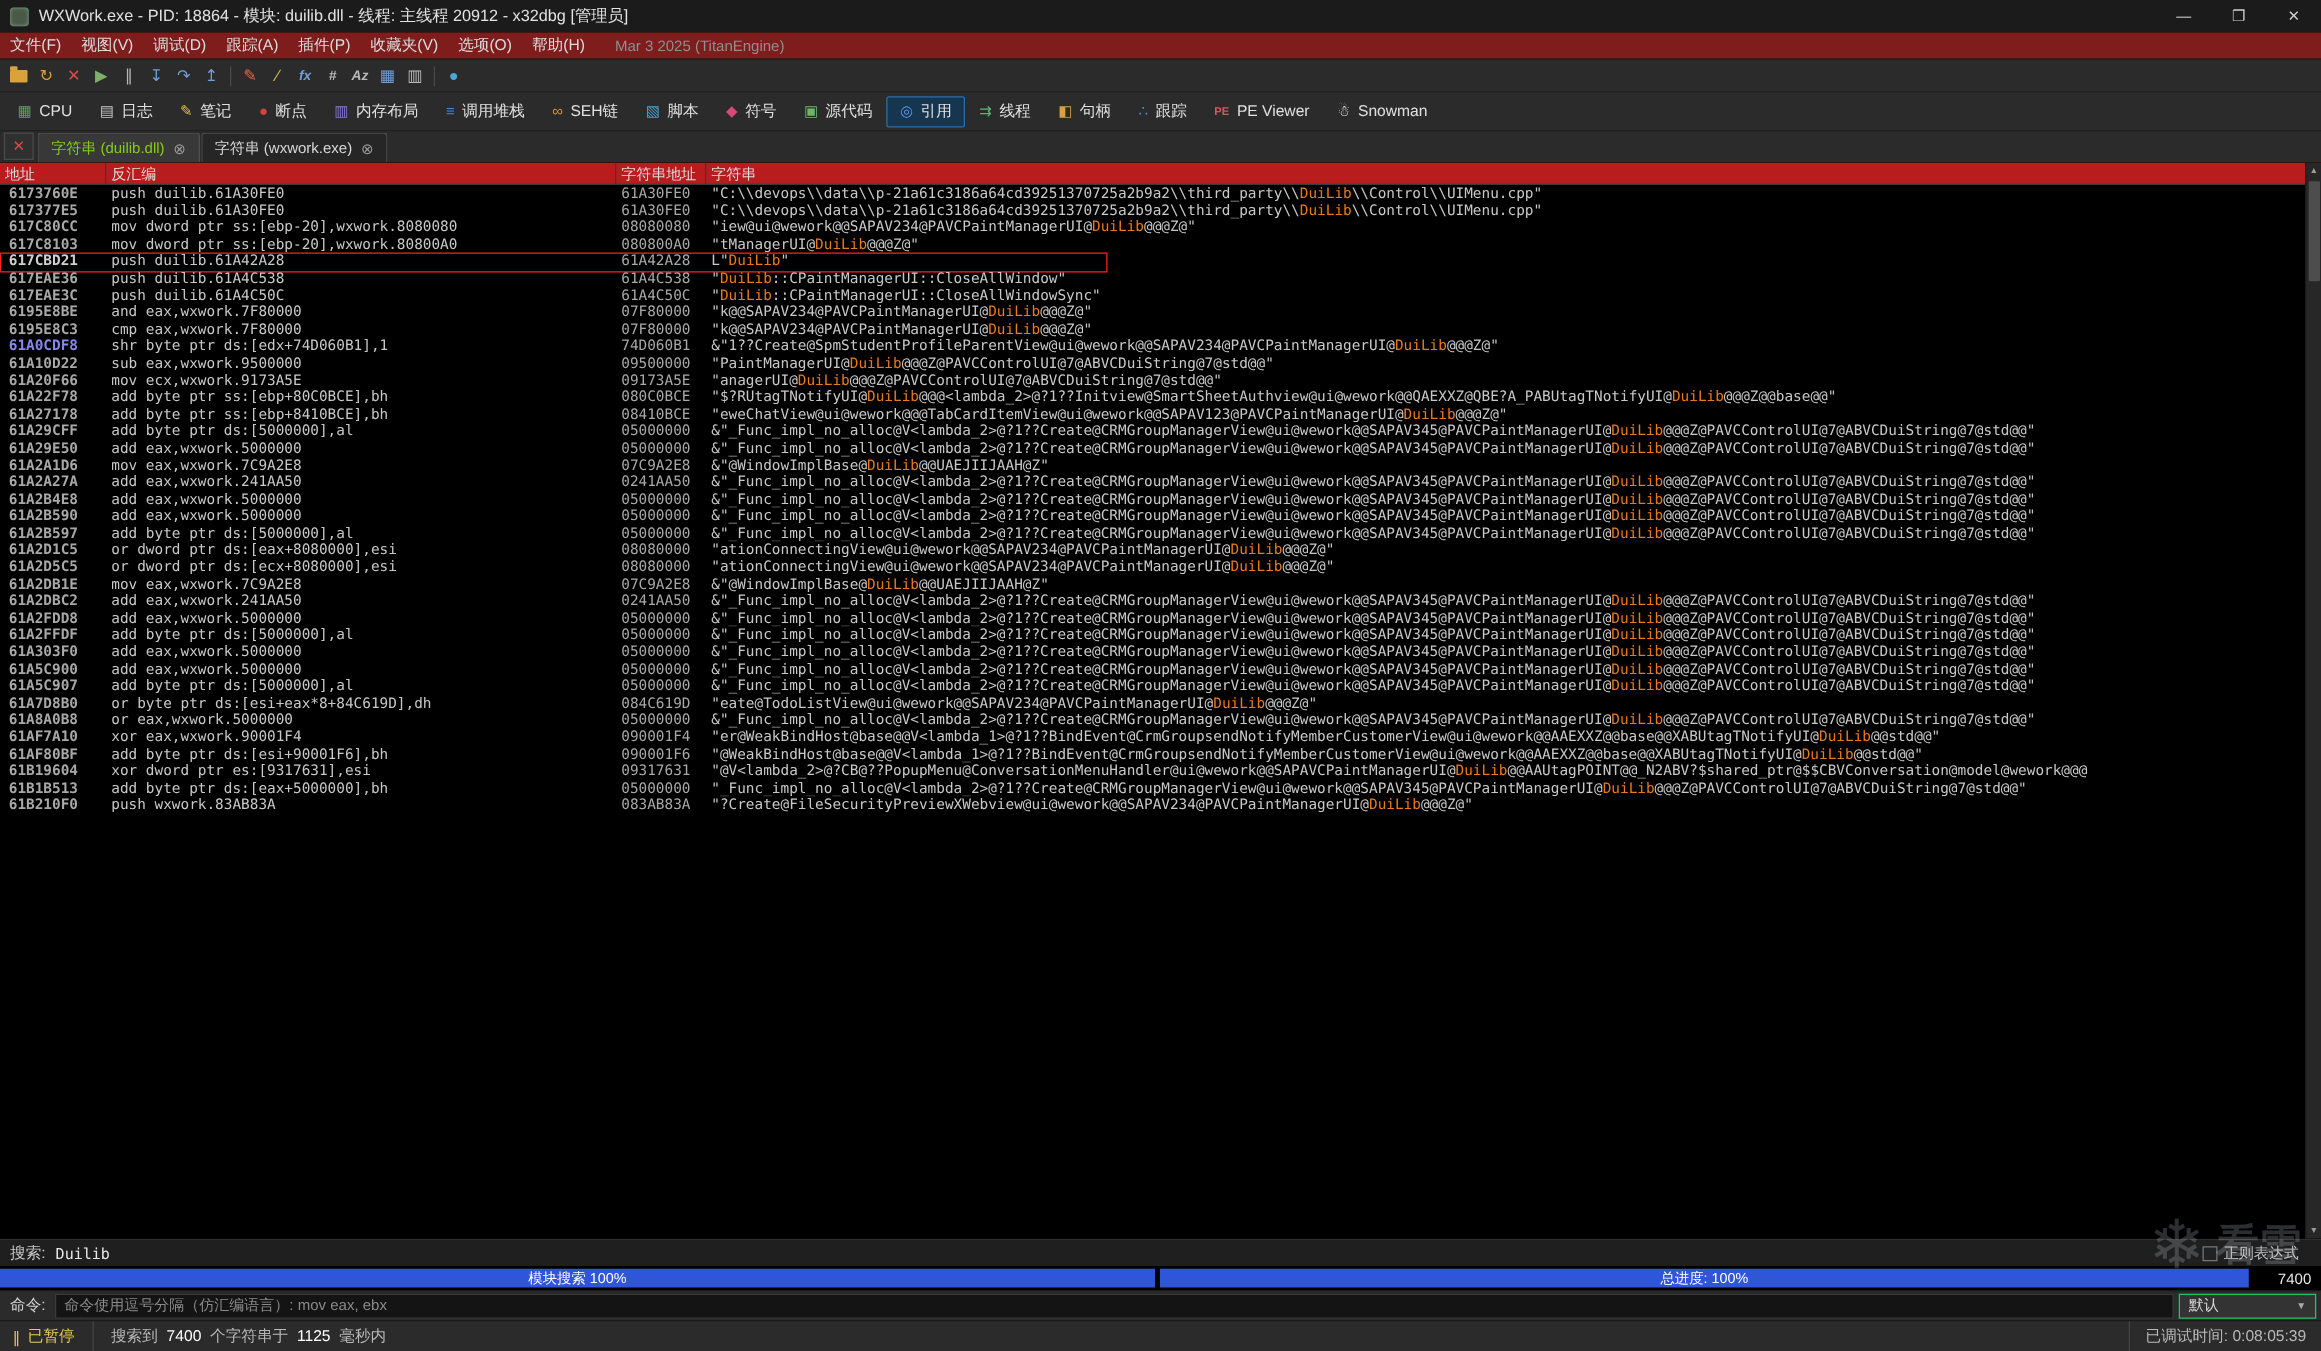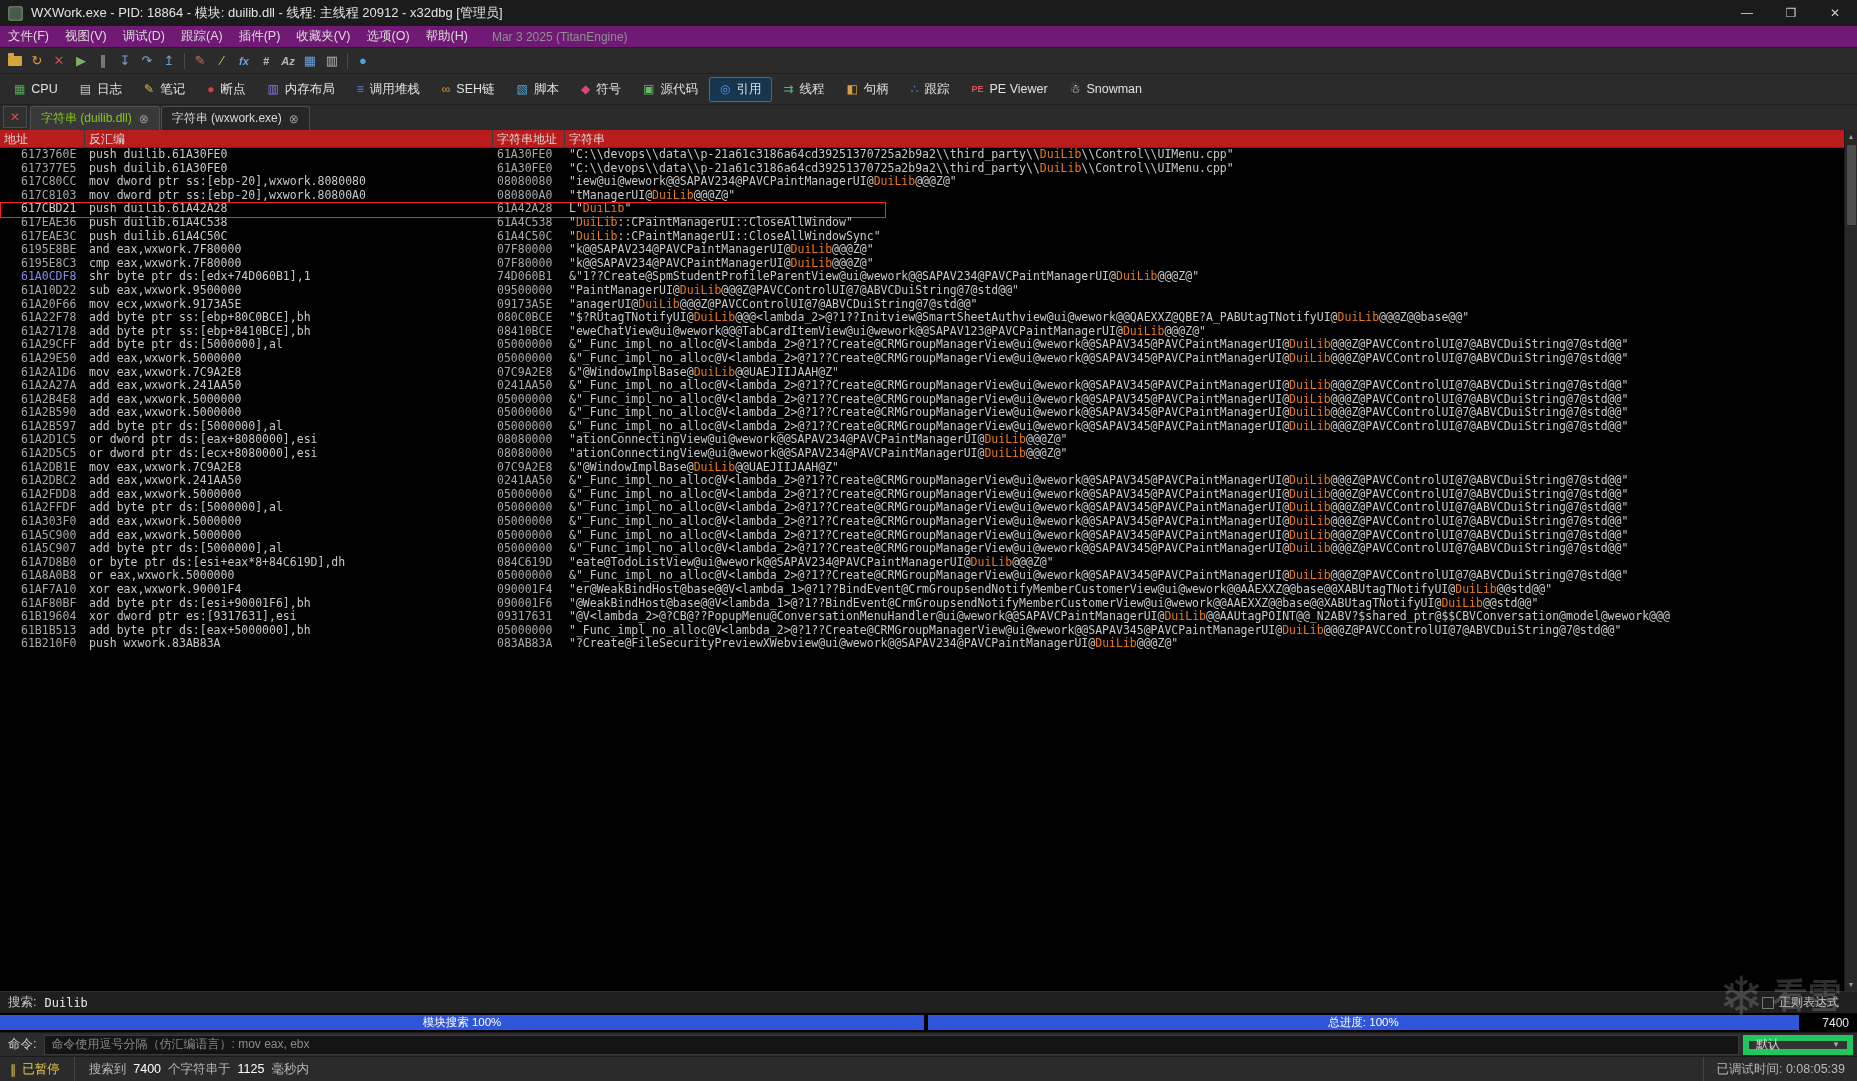--- a/index.html
+++ b/index.html
@@ -4,21 +4,21 @@
 <style>
 *{margin:0;padding:0;box-sizing:border-box;}
 html,body{background:#333;}
 .app{width:1857px;height:1081px;background:#000;display:flex;flex-direction:column;font-family:"Liberation Sans",sans-serif;color:#d0d0d0;position:relative;overflow:hidden;}
 
 .titlebar{height:26px;background:#1b1b1b;display:flex;align-items:center;padding-left:8px;font-size:13px;color:#e2e2e2;flex:0 0 auto;}
 .appicon{width:15px;height:15px;margin-right:8px;background:#4a5a4a;border-radius:3px;box-shadow:inset 0 0 3px #86b086;}
 .wbtns{margin-left:auto;display:flex;height:100%;}
 .wbtn{width:44px;height:100%;display:flex;align-items:center;justify-content:center;font-size:12px;color:#cfcfcf;}
 
-.menubar{height:21px;background:#701a75;display:flex;align-items:center;font-size:12.5px;flex:0 0 auto;}
+.menubar{height:21px;background:#7f1d1d;display:flex;align-items:center;font-size:12.5px;flex:0 0 auto;}
 .mitem{padding:0 8px;color:#dcdcdc;}
 .buildinfo{margin-left:16px;color:#8f8f8f;font-size:12px;}
 
 .toolbar{height:26px;background:#2b2b2b;border-top:1px solid #202020;display:flex;align-items:center;padding:0 4px;flex:0 0 auto;}
 .tbtn{width:22px;height:22px;display:flex;align-items:center;justify-content:center;font-size:13px;}
 .tbtn.txt{font-size:11px;font-style:italic;font-weight:bold;text-align:right;}
 .tsep{width:1px;height:16px;background:#4a4a4a;margin:0 4px;}
 .foldr{width:14px;height:10px;background:#d8a33a;border-radius:1px;position:relative;display:inline-block;}
 .foldr::before{content:"";position:absolute;top:-3px;left:0;width:6px;height:3px;background:#d8a33a;border-radius:1px 1px 0 0;}
 
@@ -34,21 +34,21 @@
 .dtab.active{background:#383838;}
 .dtab.active .dlabel{color:#84cc16;}
 .dclose{color:#9a9a9a;font-size:12px;}
 
 .tablewrap{flex:1;display:flex;flex-direction:column;position:relative;background:#000;overflow:hidden;}
 .thead{height:18px;display:flex;background:#b91c1c;border-bottom:1px solid #3a3a3a;font-size:12px;color:#dcdcdc;flex:0 0 auto;}
 .th{padding:1px 4px;border-right:1px solid #3a3a3a;overflow:hidden;white-space:nowrap;}
 .th.c1{width:85px;}.th.c2{width:408px;}.th.c3{width:72px;}.th.c4{flex:1;border-right:none;}
 .tbody{flex:1;overflow:hidden;font-family:"DejaVu Sans Mono","Liberation Mono",monospace;font-size:11.5px;}
 .trow{height:13.6px;line-height:13.6px;display:flex;white-space:pre;position:relative;}
-.c-addr{width:85px;padding-left:21px;color:#a8a8a8;overflow:hidden;flex:0 0 auto;}
+.c-addr{width:85px;padding-left:7px;color:#a8a8a8;overflow:hidden;flex:0 0 auto;font-weight:bold;}
 .c-dis{width:408px;padding-left:4px;color:#c8c8c8;overflow:hidden;flex:0 0 auto;}
 .c-saddr{width:72px;padding-left:4px;color:#a8a8a8;overflow:hidden;flex:0 0 auto;}
 .c-str{flex:1;padding-left:4px;color:#c8c8c8;overflow:hidden;}
 .hl{color:#e87a1a;}
 .trow.selected .c-addr{color:#d0d0d0;}
 .trow.selected::after{content:"";position:absolute;left:0;top:0;width:884px;height:13.6px;border:1px solid #ff2222;pointer-events:none;}
 .vscroll{position:absolute;right:0;top:0;bottom:0;width:13px;background:#272727;border-left:1px solid #1a1a1a;display:flex;flex-direction:column;align-items:center;font-size:7px;color:#9a9a9a;}
 .varrow{height:13px;display:flex;align-items:center;justify-content:center;width:100%;}
 .vthumb{width:9px;height:80px;background:#4d4d4d;margin-top:2px;border-radius:1px;}
 .vfill{flex:1;}
@@ -61,21 +61,21 @@
 
 .progrow{height:19px;display:flex;align-items:center;background:#000;gap:4px;flex:0 0 auto;}
 .pbar{height:15px;background:#2f55d8;color:#fff;font-size:11.5px;display:flex;align-items:center;justify-content:center;overflow:hidden;}
 .pbar.left{flex:0 0 924px;}
 .pbar.right{flex:1;}
 .pcount{flex:0 0 54px;text-align:right;padding-right:8px;color:#e8e8e8;font-size:12px;}
 
 .cmdrow{height:24px;background:#2b2b2b;display:flex;align-items:center;flex:0 0 auto;border-top:1px solid #1a1a1a;}
 .clabel{padding:0 8px;font-size:12.5px;color:#d0d0d0;}
 .cinput{flex:1;height:20px;background:#141414;border:1px solid #3a3a3a;display:flex;align-items:center;padding:0 6px;font-size:12px;color:#8a8a8a;overflow:hidden;white-space:nowrap;}
-.ccombo{width:110px;height:20px;margin:0 4px;background:#333;border:6px solid #22c55e;display:flex;align-items:center;justify-content:space-between;padding:0 7px;font-size:12px;color:#d8d8d8;}
+.ccombo{width:110px;height:20px;margin:0 4px;background:#333;border:1px solid #22c55e;display:flex;align-items:center;justify-content:space-between;padding:0 7px;font-size:12px;color:#d8d8d8;}
 .ccombo .arr{font-size:8px;color:#aaa;}
 
 .statusbar{height:25px;background:#2b2b2b;border-top:1px solid #1a1a1a;display:flex;align-items:center;font-size:12.5px;flex:0 0 auto;}
 .st-state{padding:0 14px 0 10px;color:#e6c94d;border-right:1px solid #444;height:100%;display:flex;align-items:center;gap:6px;}
 .st-result{padding:0 14px;color:#b8b8b8;display:flex;gap:7px;align-items:center;}
 .st-num{color:#ffffff;}
 .st-spacer{flex:1;}
 .st-time{padding:0 12px;color:#b8b8b8;border-left:1px solid #444;height:100%;display:flex;align-items:center;}
 
 .watermark{position:absolute;right:16px;bottom:58px;display:flex;align-items:center;gap:9px;opacity:0.2;color:#dfe6ee;pointer-events:none;}

